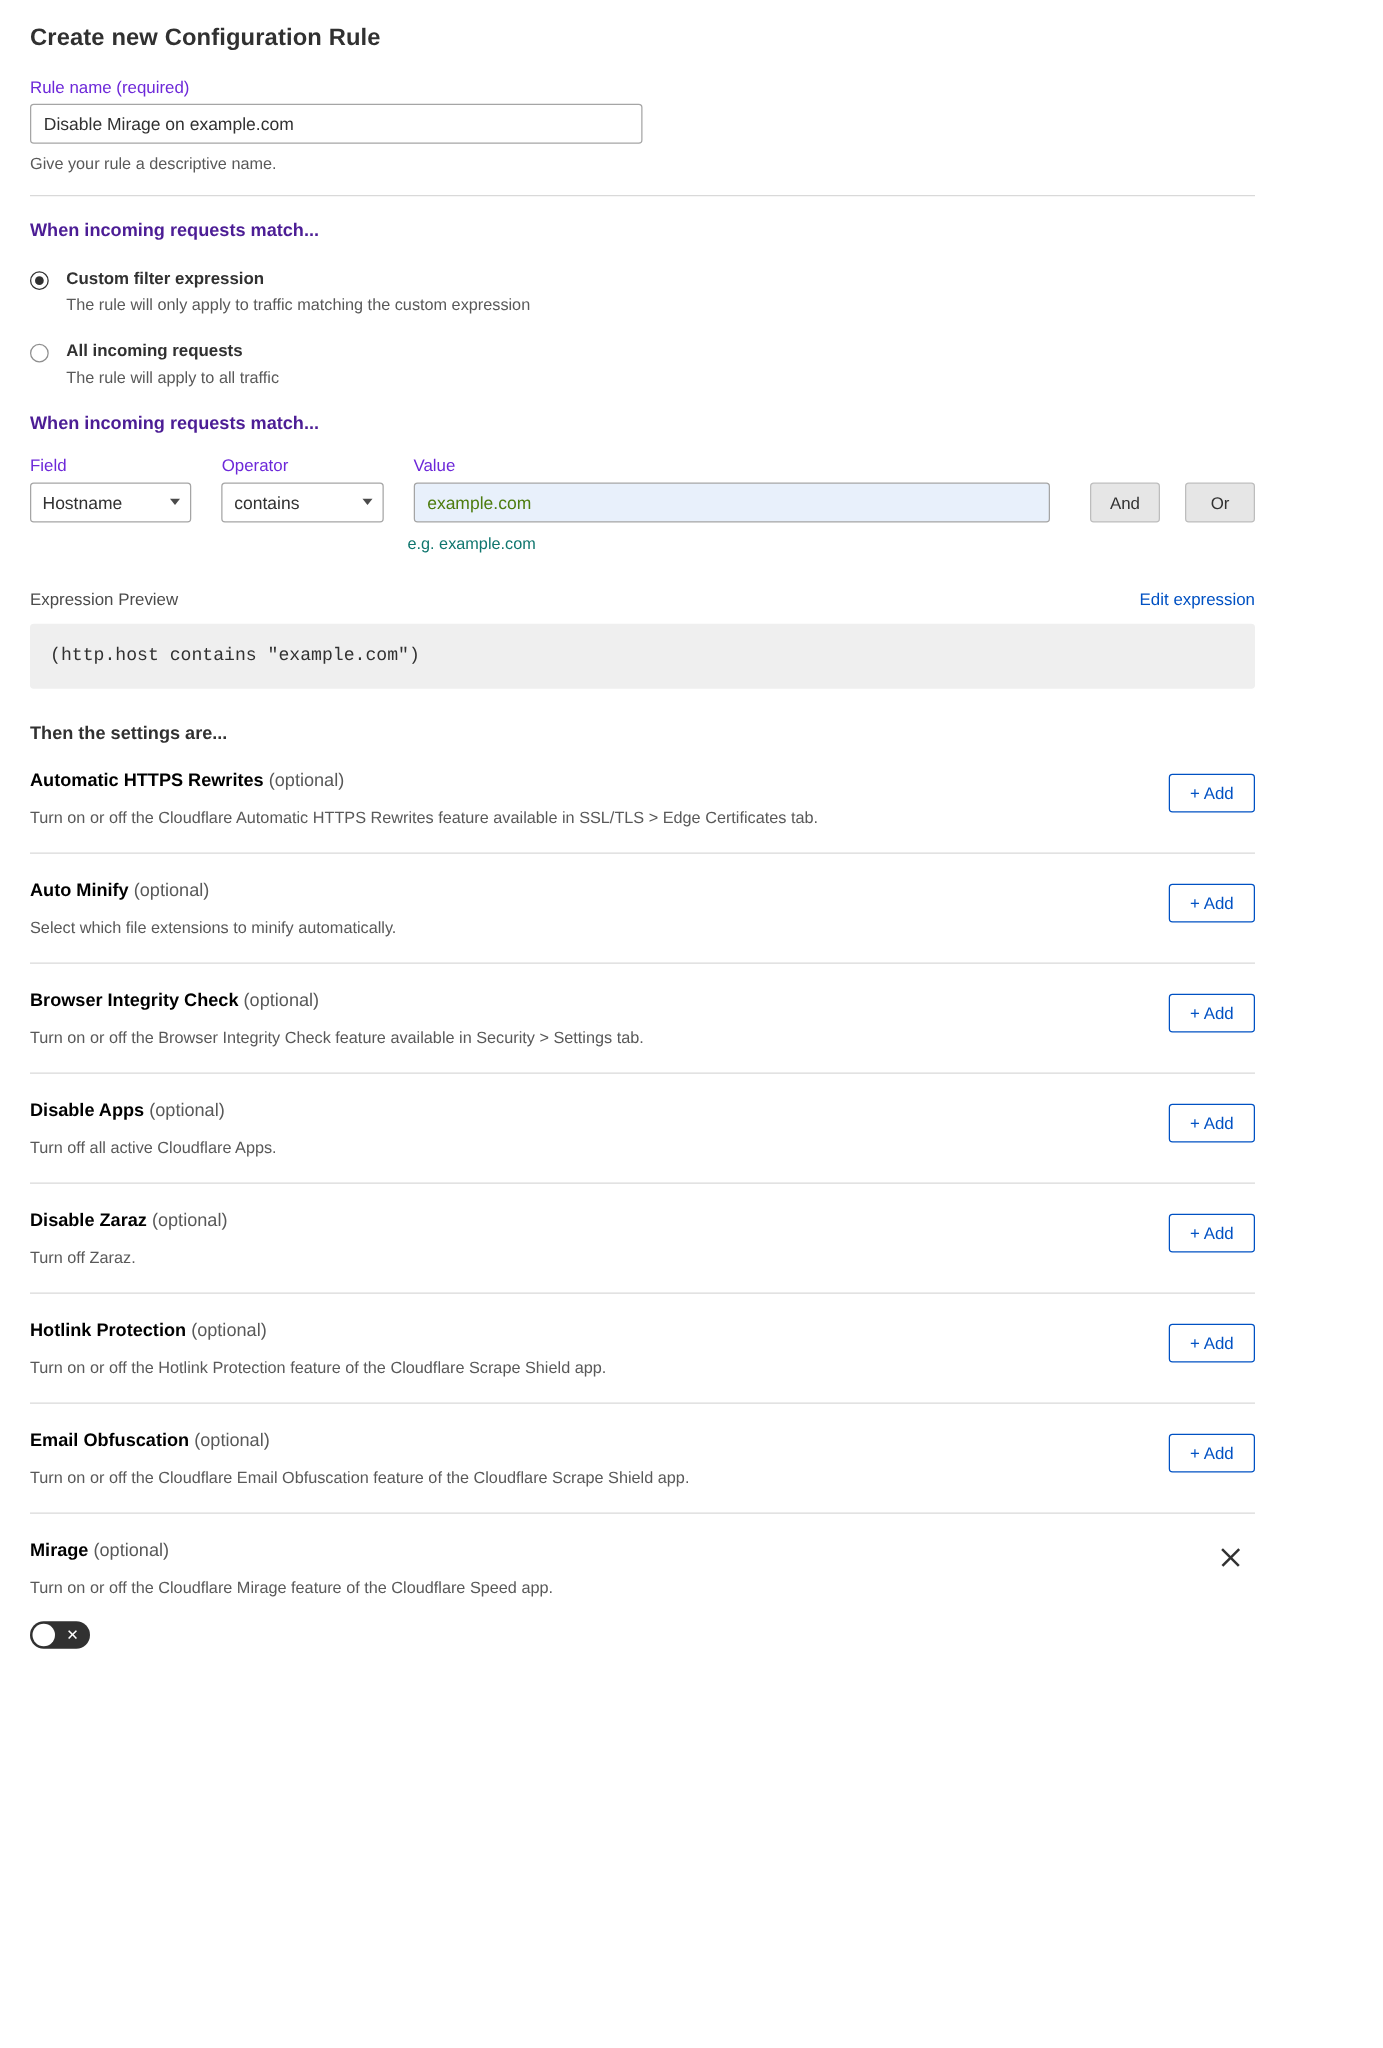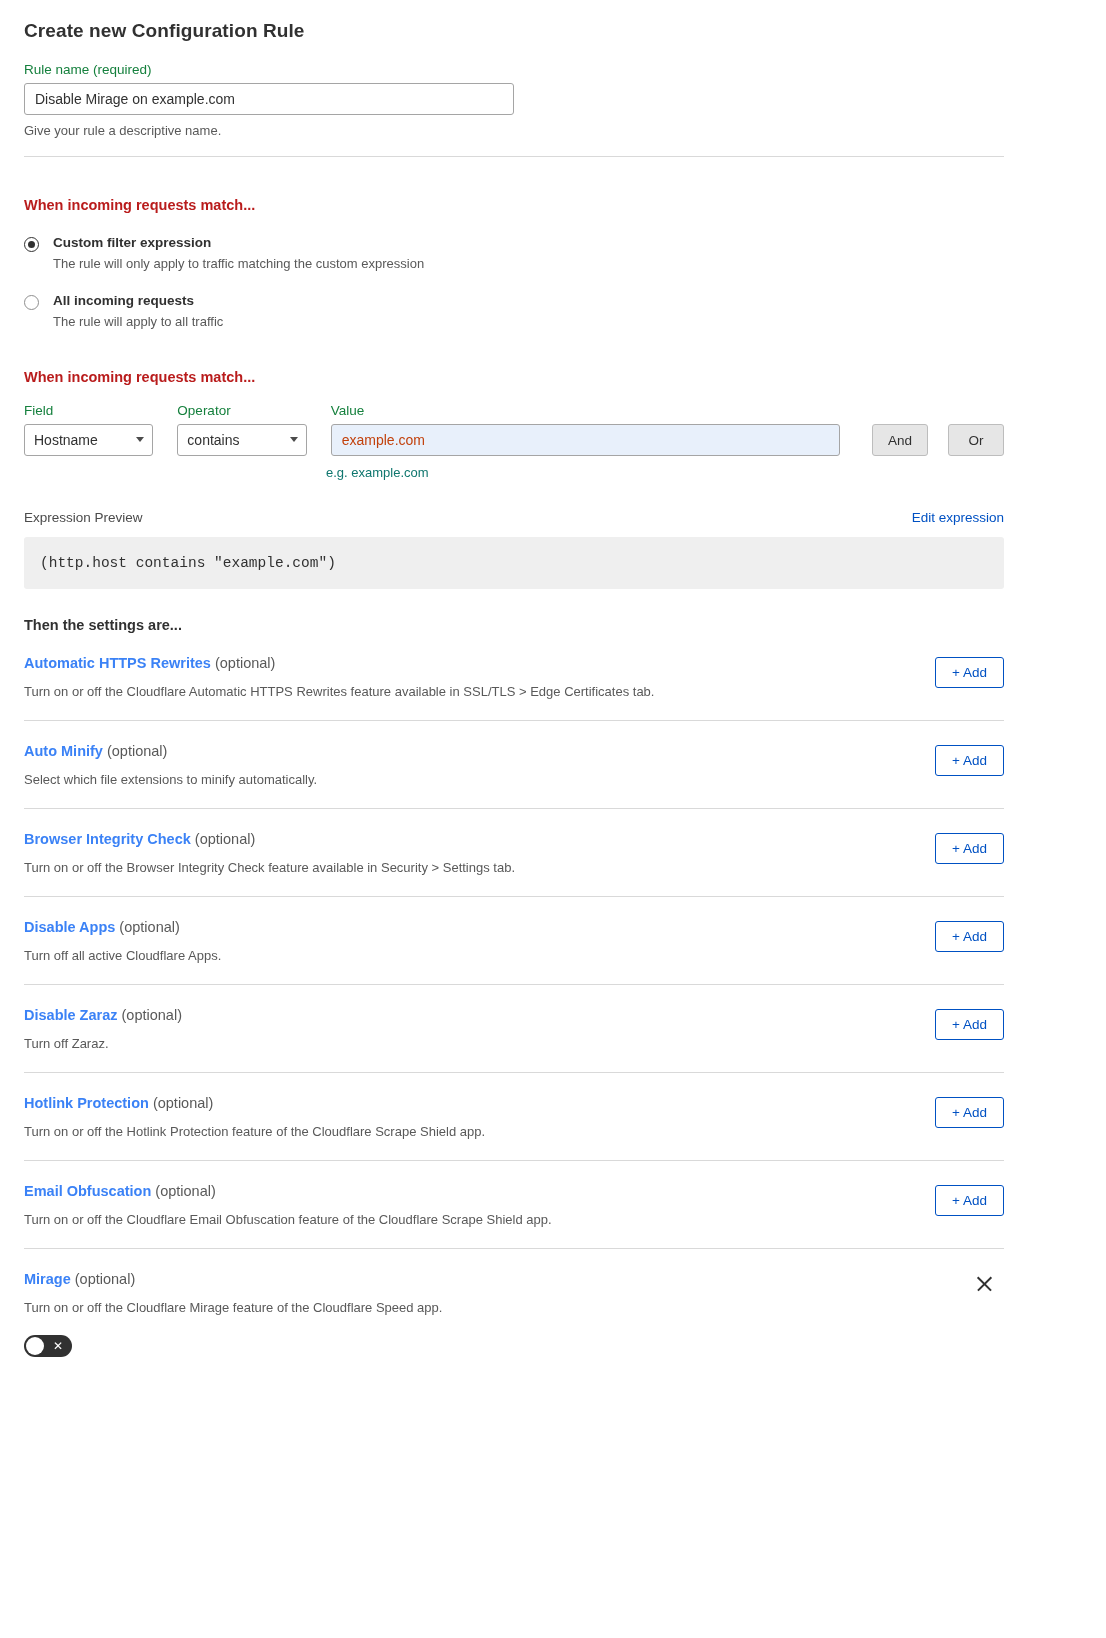--- a/index.html
+++ b/index.html
@@ -21,21 +21,21 @@
   }
   .page-title {
     font-size: 19px;
     font-weight: bold;
     color: #313131;
     margin: 10px 0 20px 0;
     letter-spacing: 0.1px;
   }
   .field-label {
     font-size: 13.5px;
-    color: #15803d;
+    color: #6d28d9;
     margin-bottom: 6px;
   }
   .text-input {
     width: 490px;
     height: 32px;
     border: 1px solid #a5a5a5;
     border-radius: 3px;
     padding: 4px 10px;
     font-size: 14px;
     color: #313131;
@@ -56,22 +56,22 @@
   }
   .section-if {
     font-size: 18px;
     font-weight: bold;
     color: #313131;
     margin: 22px 0 0 0;
   }
   .subsection-head {
     font-size: 14.5px;
     font-weight: bold;
-    color: #b91c1c;
-    margin: 40px 0 0 0;
+    color: #4c1d95;
+    margin: 20px 0 0 0;
   }
   .radio-group { margin-top: 22px; }
   .radio-row {
     display: flex;
     align-items: flex-start;
     margin-bottom: 22px;
   }
   .radio-outer {
     width: 15px; height: 15px;
     border-radius: 50%;
@@ -136,21 +136,21 @@
     border-top: 5px solid #4b4b4b;
     pointer-events: none;
   }
   .value-input {
     width: 100%;
     height: 32px;
     border: 1px solid #a5a5a5;
     border-radius: 3px;
     padding: 4px 10px;
     font-size: 14px;
-    color: #c2410c;
+    color: #4d7c0f;
     background: #e8f0fb;
     font-family: "Liberation Sans", sans-serif;
   }
   .value-hint {
     font-size: 13px;
     color: #0f766e;
     margin-top: 9px;
     margin-left: 302px;
   }
   .logic-btn {
@@ -210,21 +210,21 @@
   }
   .setting:first-of-type { padding-top: 20px; }
   .setting-left { max-width: 820px; }
   .setting-title {
     font-size: 14.5px;
     color: #595959;
     font-weight: normal;
   }
   .setting-title b {
     font-weight: bold;
-    color: #3b82f6;
+    color: #000000;
   }
   .setting-desc {
     font-size: 13px;
     color: #595959;
     margin-top: 13px;
   }
   .add-btn {
     background: #fff;
     border: 1px solid #0051c3;
     color: #0051c3;

